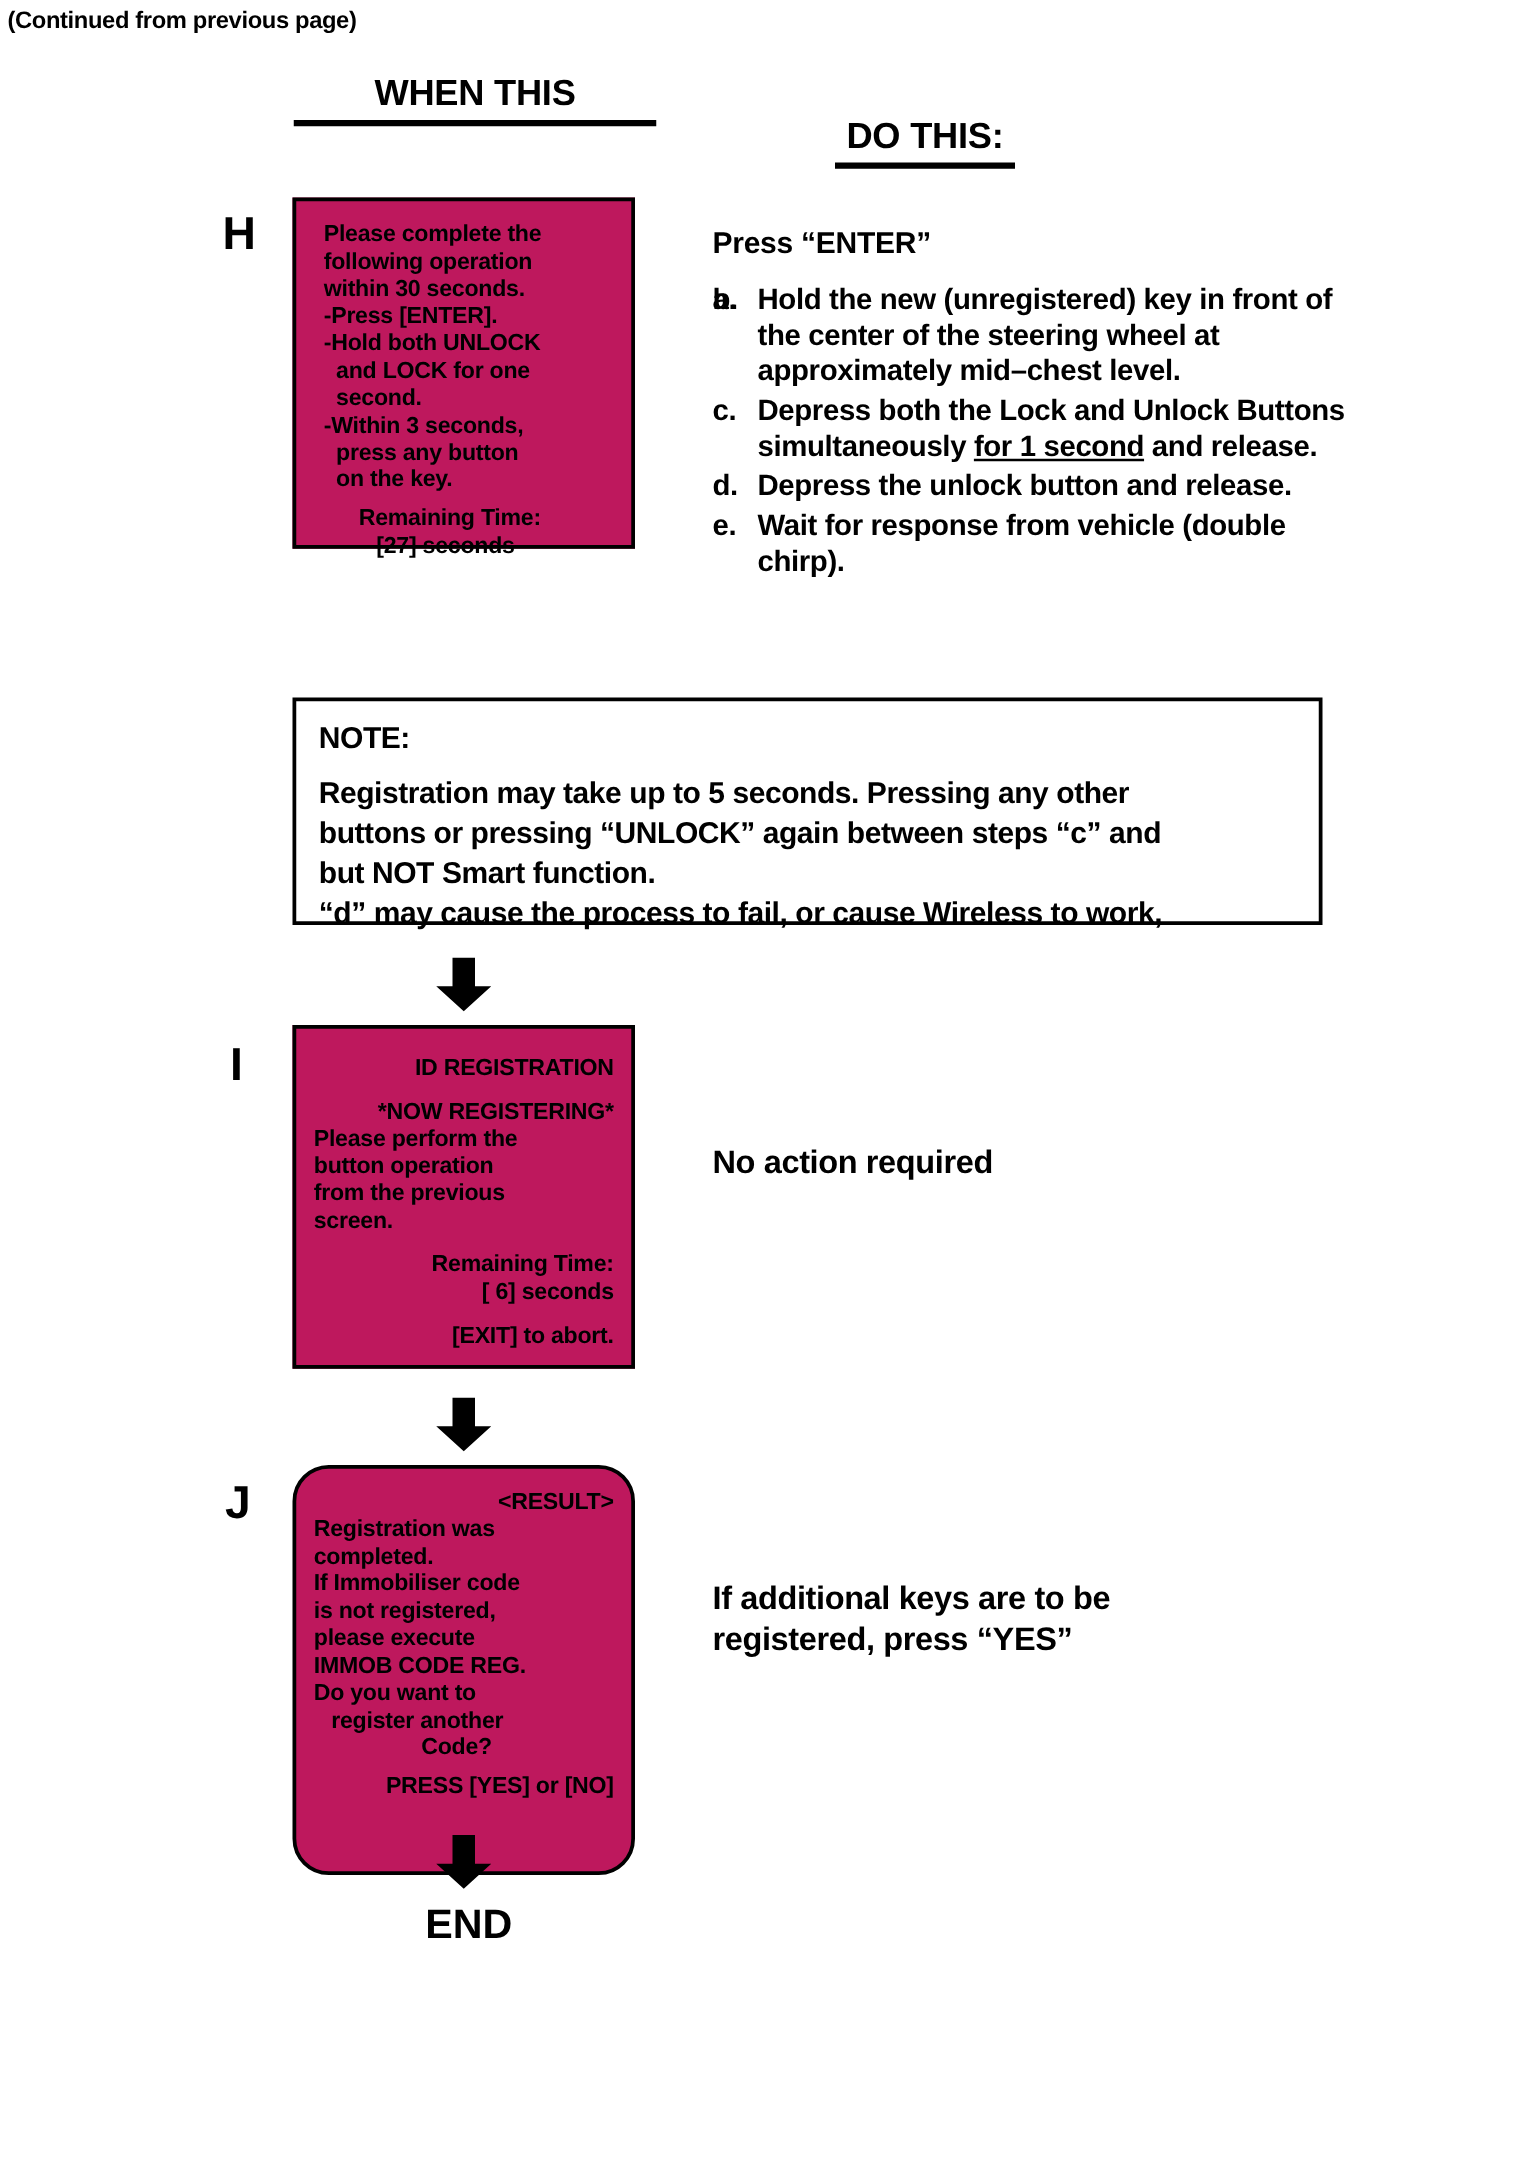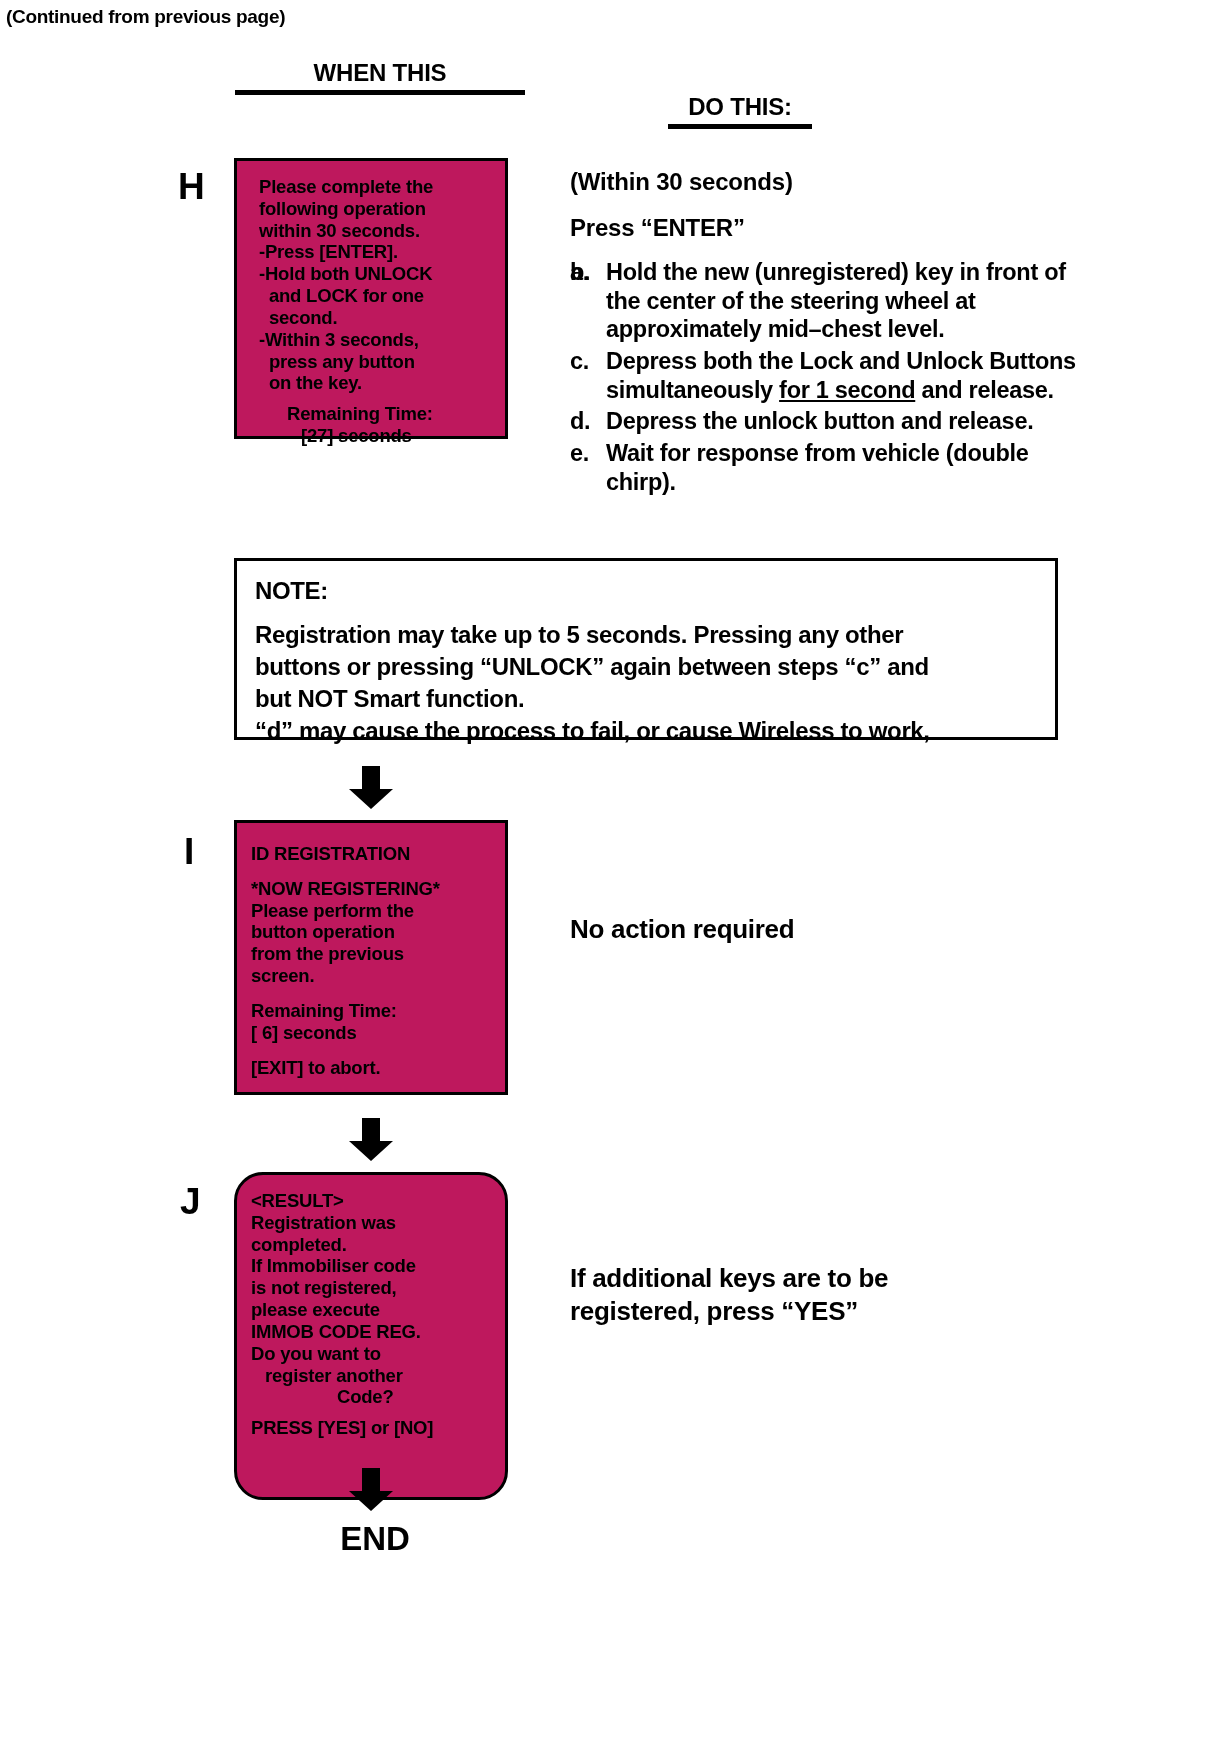--- a/index.html
+++ b/index.html
@@ -26,21 +26,21 @@
     left: 6px;
     top: 6px;
     font-size: 19px;
     font-weight: bold;
     letter-spacing: -0.3px;
     text-align: right;
   }
 
   
   .col-header {
-    font-size: 24px;
+    font-size: 29px;
     font-weight: bold;
     text-align: center;
     line-height: 1.22;
     letter-spacing: -0.2px;
   }
   #header-when {
     left: 200px;
     top: 58px;
     width: 360px;
   }
@@ -73,21 +73,21 @@
   .screen-box {
     border: 3px solid #000;
     background: #be185d;
     box-sizing: border-box;
     font-size: 18.5px;
     font-weight: bold;
     line-height: 1.18;
     letter-spacing: -0.2px;
   }
   .screen-box .line { white-space: pre; }
-  .screen-box .center { text-align: left; }
+  .screen-box .center { text-align: right; }
   .screen-box .indent1 { padding-left: 14px; }
   .screen-box .indent2 { padding-left: 28px; }
   .screen-box .gap { height: 13px; }
   .screen-box .gap-sm { height: 9px; }
 
   
   #screen-h {
     left: 234px;
     top: 158px;
     width: 274px;
@@ -220,21 +220,20 @@
   <div class="line">  second.</div>
   <div class="line">-Within 3 seconds,</div>
   <div class="line">  press any button</div>
   <div class="line">  on the key.</div>
   <div class="gap-sm"></div>
   <div class="line indent2">Remaining Time:</div>
   <div class="line indent2" style="padding-left:42px;">[27] seconds</div>
 </div>
 
 <div class="abs" id="instr-block">
-  <div class="instr-heading" id="instr-within">(Within 30 seconds)</div>
   <div class="instr-heading" id="instr-press">Press “ENTER”</div>
   <ol class="steps" id="action-list">
       <li><span class="marker">a.</span></li>
       <li><span class="marker">b.</span><span><span>Hold the new (unregistered) key in front of the center of the steering wheel at approximately mid–chest level.</span></span></li>
       <li><span class="marker">c.</span><span><span>Depress both the Lock and Unlock Buttons simultaneously </span><span class="u">for 1 second</span><span> and release.</span></span></li>
       <li><span class="marker">d.</span><span><span>Depress the unlock button and release.</span></span></li>
       <li><span class="marker">e.</span><span><span>Wait for response from vehicle (double chirp).</span></span></li>
     </ol>
 </div>
 

